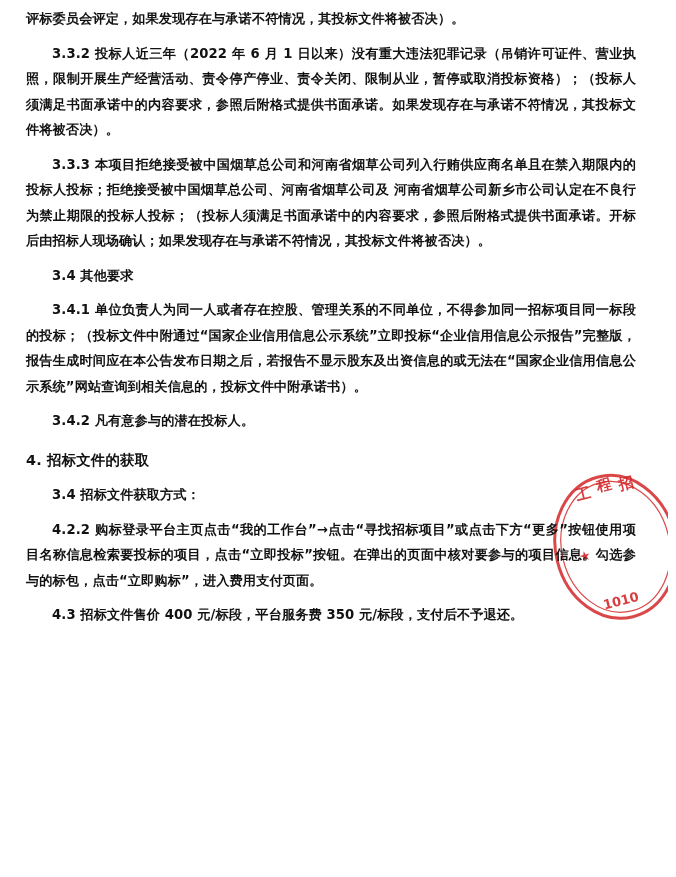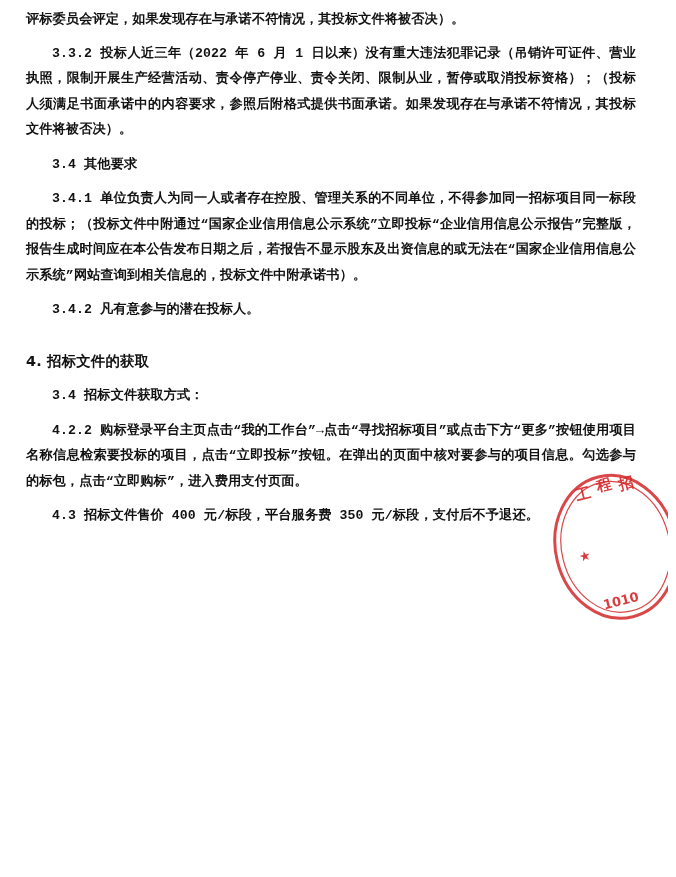--- a/index.html
+++ b/index.html
@@ -32,24 +32,23 @@
     margin: 0 0 9px 0;
     font-size: 13.2px;
     line-height: 25.5px;
     text-align: justify;
     text-justify: inter-ideograph;
     letter-spacing: 0.1px;
     font-weight: 600;
   }
   p.indent {
     text-indent: 26px;
-    font-family: Liberation Mono, monospace;
   }
   .heading {
-    margin: 26px 0 9px 0;
+    margin: 14px 0 9px 0;
     font-size: 14.4px;
     line-height: 25.5px;
     font-weight: 800;
     letter-spacing: 0.2px;
   }
   .stamp {
     position: absolute;
     right: 8px;
     top: 470px;
     width: 130px;
@@ -81,20 +80,21 @@
       </g>
     </svg>
   </div>
 
   <div class="content">
 
     <p class="para">评标委员会评定，如果发现存在与承诺不符情况，其投标文件将被否决）。</p>
 
     <p class="para indent">3.3.2 投标人近三年（2022 年 6 月 1 日以来）没有重大违法犯罪记录（吊销许可证件、营业执照，限制开展生产经营活动、责令停产停业、责令关闭、限制从业，暂停或取消投标资格）；（投标人须满足书面承诺中的内容要求，参照后附格式提供书面承诺。如果发现存在与承诺不符情况，其投标文件将被否决）。</p>
 
+    <p class="para indent">3.3.3 本项目拒绝接受被中国烟草总公司和河南省烟草公司列入行贿供应商名单且在禁入期限内的投标人投标；拒绝接受被中国烟草总公司、河南省烟草公司及 河南省烟草公司新乡市公司认定在不良行为禁止期限的投标人投标；（投标人须满足书面承诺中的内容要求，参照后附格式提供书面承诺。开标后由招标人现场确认；如果发现存在与承诺不符情况，其投标文件将被否决）。</p>
 
     <p class="para indent">3.4 其他要求</p>
 
     <p class="para indent">3.4.1 单位负责人为同一人或者存在控股、管理关系的不同单位，不得参加同一招标项目同一标段的投标；（投标文件中附通过“国家企业信用信息公示系统”立即投标“企业信用信息公示报告”完整版，报告生成时间应在本公告发布日期之后，若报告不显示股东及出资信息的或无法在“国家企业信用信息公示系统”网站查询到相关信息的，投标文件中附承诺书）。</p>
 
     <p class="para indent">3.4.2 凡有意参与的潜在投标人。</p>
 
     <p class="heading">4. 招标文件的获取</p>
 
 

